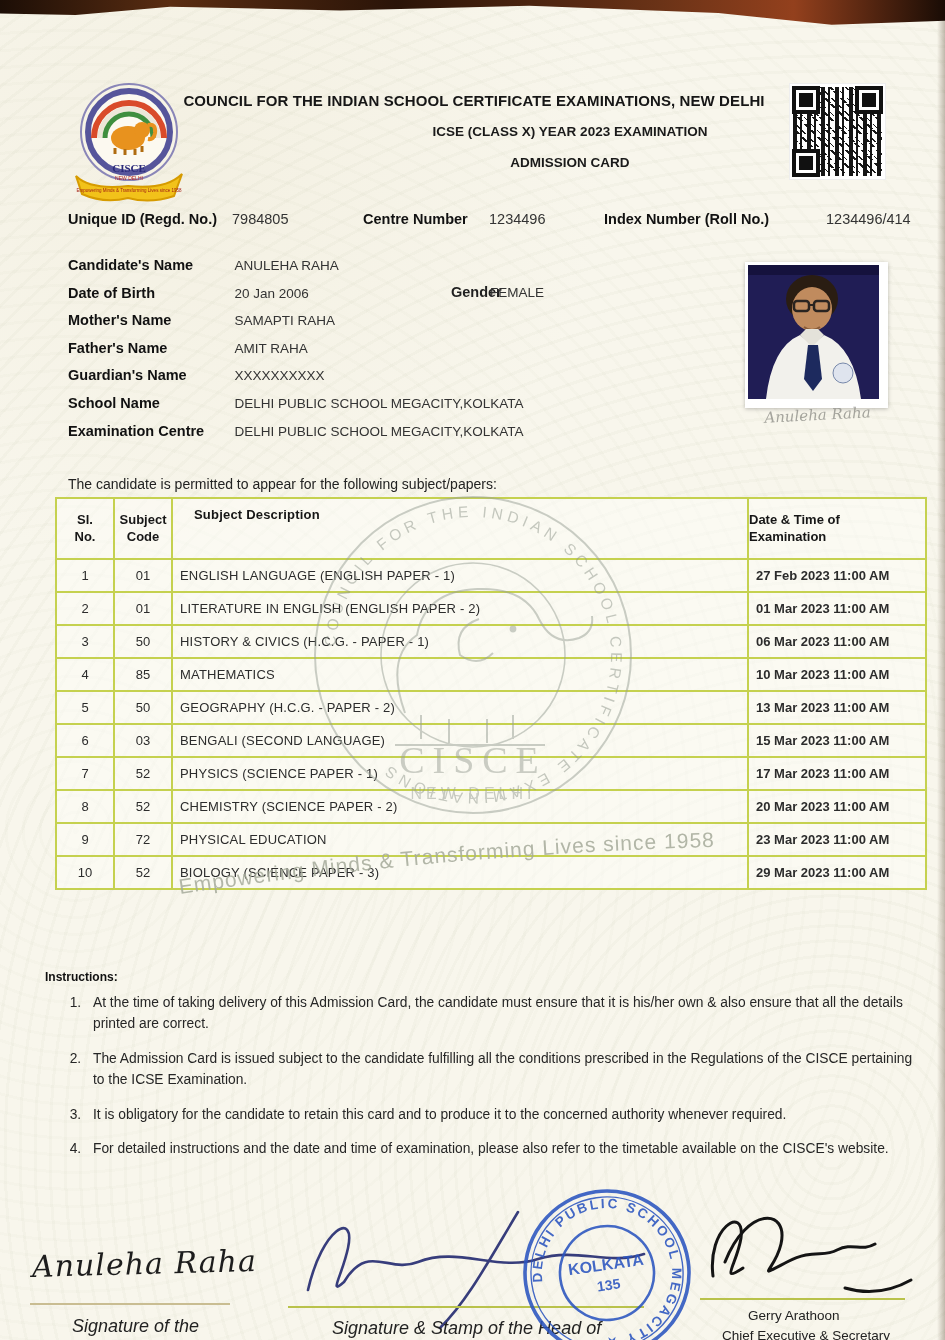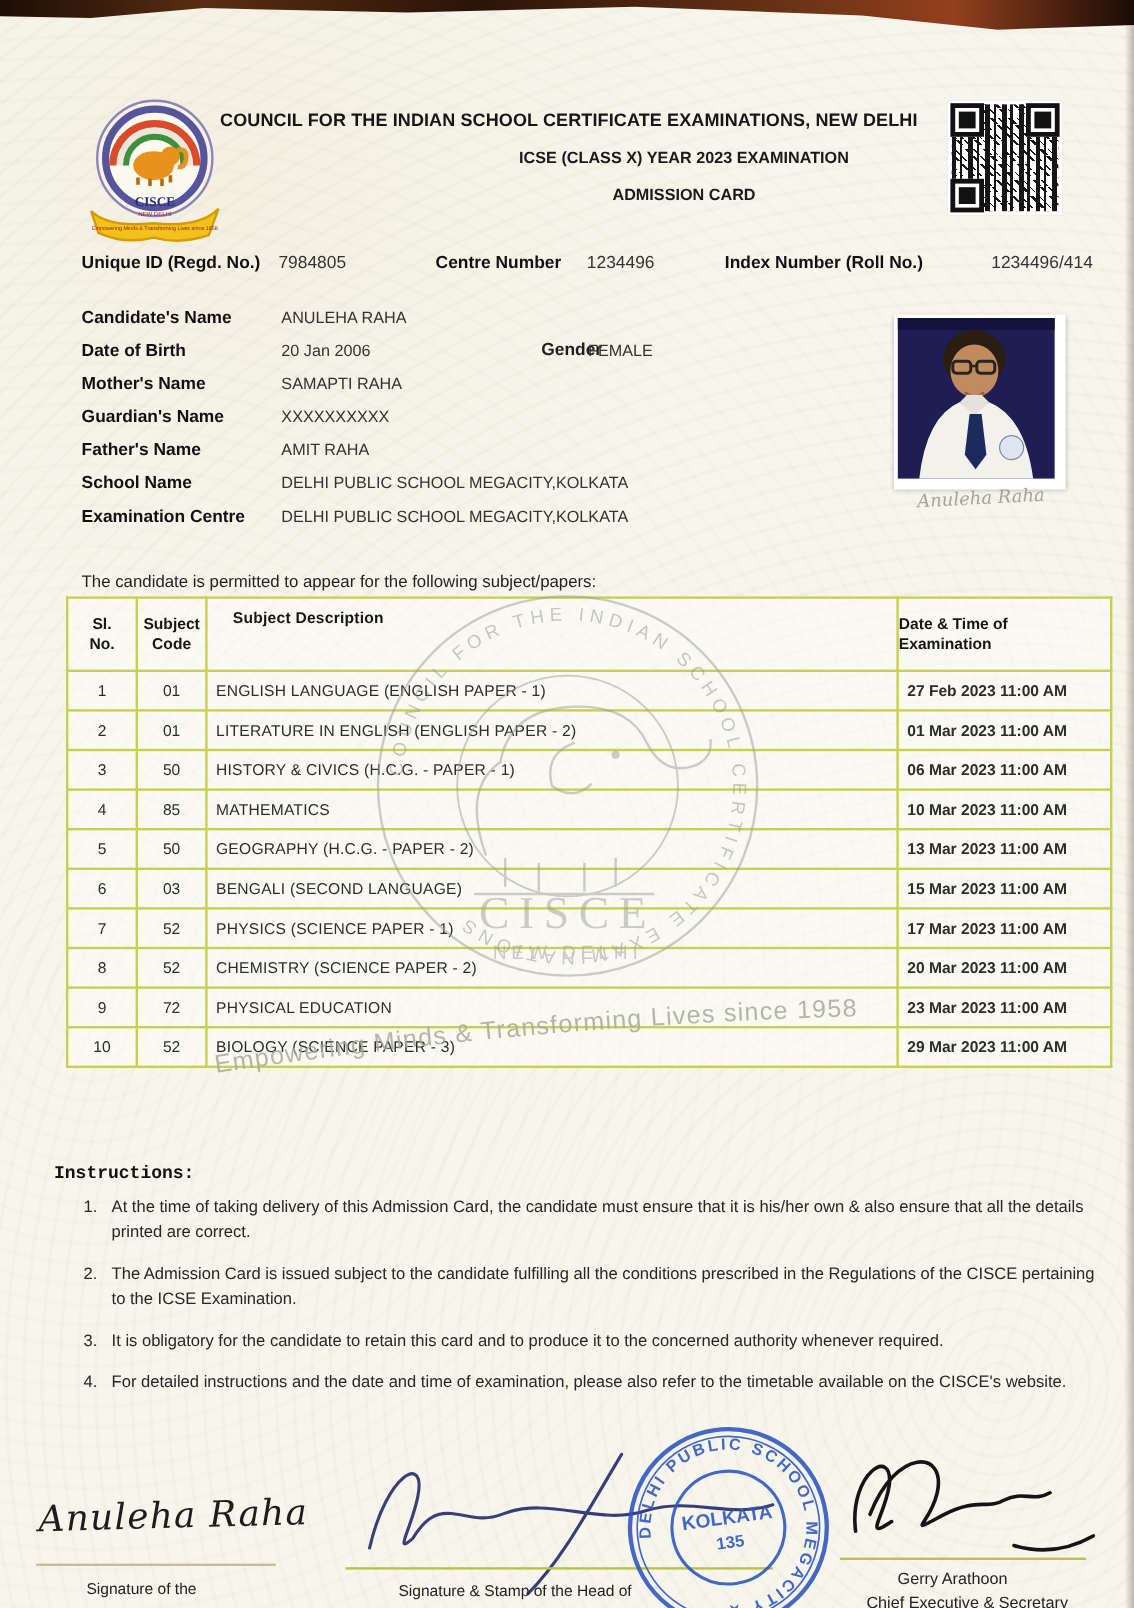--- a/index.html
+++ b/index.html
@@ -60,29 +60,29 @@
   .c-code{width:54px;text-align:center;}
   .c-desc{width:552px;text-align:left;padding-left:7px;font-size:12.6px;letter-spacing:.2px;}
   .c-date{width:168px;text-align:left;padding-left:7px;font-weight:600;font-size:13px;white-space:nowrap;}
 
   
   .wm{position:absolute;left:283px;top:487px;opacity:.5;pointer-events:none;}
   .tagline{position:absolute;left:165px;top:832px;opacity:.85;pointer-events:none;}
 
   
   .instr{position:absolute;left:45px;top:970px;width:870px;}
-  .instr h3{margin:0 0 8px 0;font-size:15px;color:#111;font-family:Liberation Mono, monospace;}
+  .instr h3{margin:0 0 8px 0;font-size:12px;color:#111;}
   .instr ol{margin:0;padding-left:40px;}
   .instr li{margin-bottom:13px;padding-left:8px;font-size:13.8px;line-height:1.55;color:#262626;}
 
   
   .sig-name-left{position:absolute;left:32px;top:1246px;font-family:"DejaVu Serif",serif;font-style:italic;font-size:30px;color:#1d1d1d;transform:rotate(-1.5deg);letter-spacing:1px;}
   .line{position:absolute;height:0;border-top:2px solid #b9c24b;}
   .line.tan{border-top-color:#c9bd92;}
-  .sig-label{position:absolute;font-size:13px;color:#222;white-space:nowrap;}
+  .sig-label{position:absolute;font-size:18px;color:#222;white-space:nowrap;font-style:italic;}
   .sig-title{position:absolute;font-size:13.5px;color:#222;white-space:nowrap;}
   .scribble{position:absolute;pointer-events:none;}
   .stamp{position:absolute;left:512px;top:1178px;opacity:.88;transform:rotate(-8deg);pointer-events:none;}
 </style>
 </head>
 <body>
 
 <div id="doc">
   <div class="wood"></div>
   <div class="right-shade"></div>
@@ -138,26 +138,26 @@
       <span class="l">Date of Birth</span>
       <span class="v">20 Jan 2006</span>
       <span class="gl">Gender</span>
       <span class="gv">FEMALE</span>
     </div>
     <div class="crow">
       <span class="l">Mother's Name</span>
       <span class="v">SAMAPTI RAHA</span>
     </div>
     <div class="crow">
+      <span class="l">Father's Name</span>
+      <span class="v">AMIT RAHA</span>
+    </div>
+    <div class="crow">
       <span class="l">Guardian's Name</span>
       <span class="v">XXXXXXXXXX</span>
-    </div>
-    <div class="crow">
-      <span class="l">Father's Name</span>
-      <span class="v">AMIT RAHA</span>
     </div>
     <div class="crow">
       <span class="l">School Name</span>
       <span class="v">DELHI PUBLIC SCHOOL MEGACITY,KOLKATA</span>
     </div>
     <div class="crow">
       <span class="l">Examination Centre</span>
       <span class="v">DELHI PUBLIC SCHOOL MEGACITY,KOLKATA</span>
     </div>
   </div>

